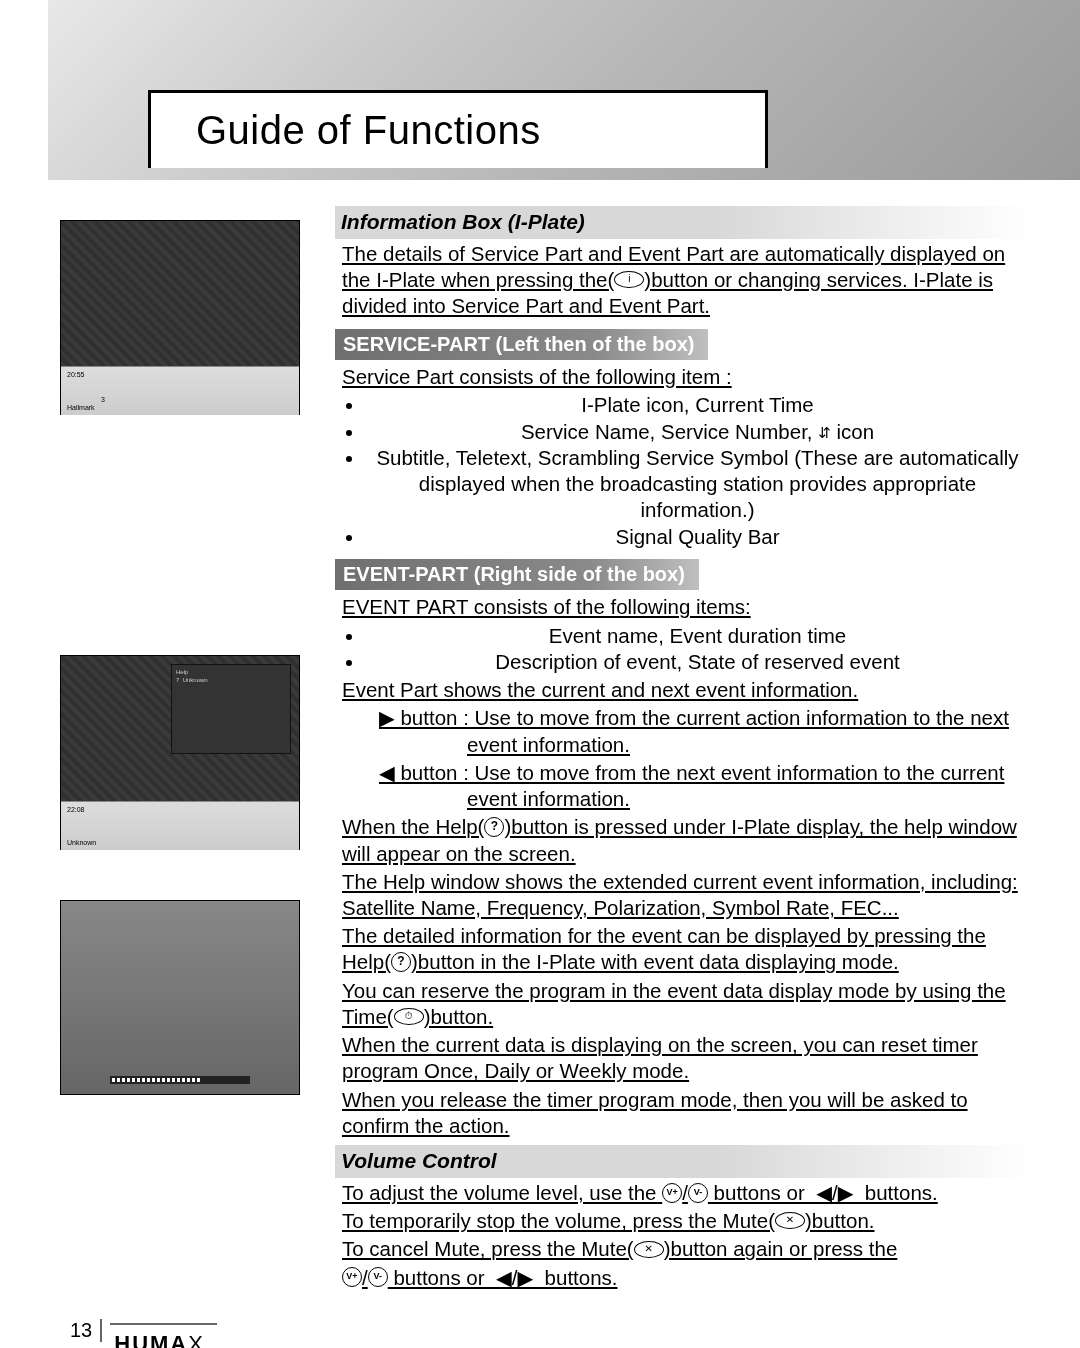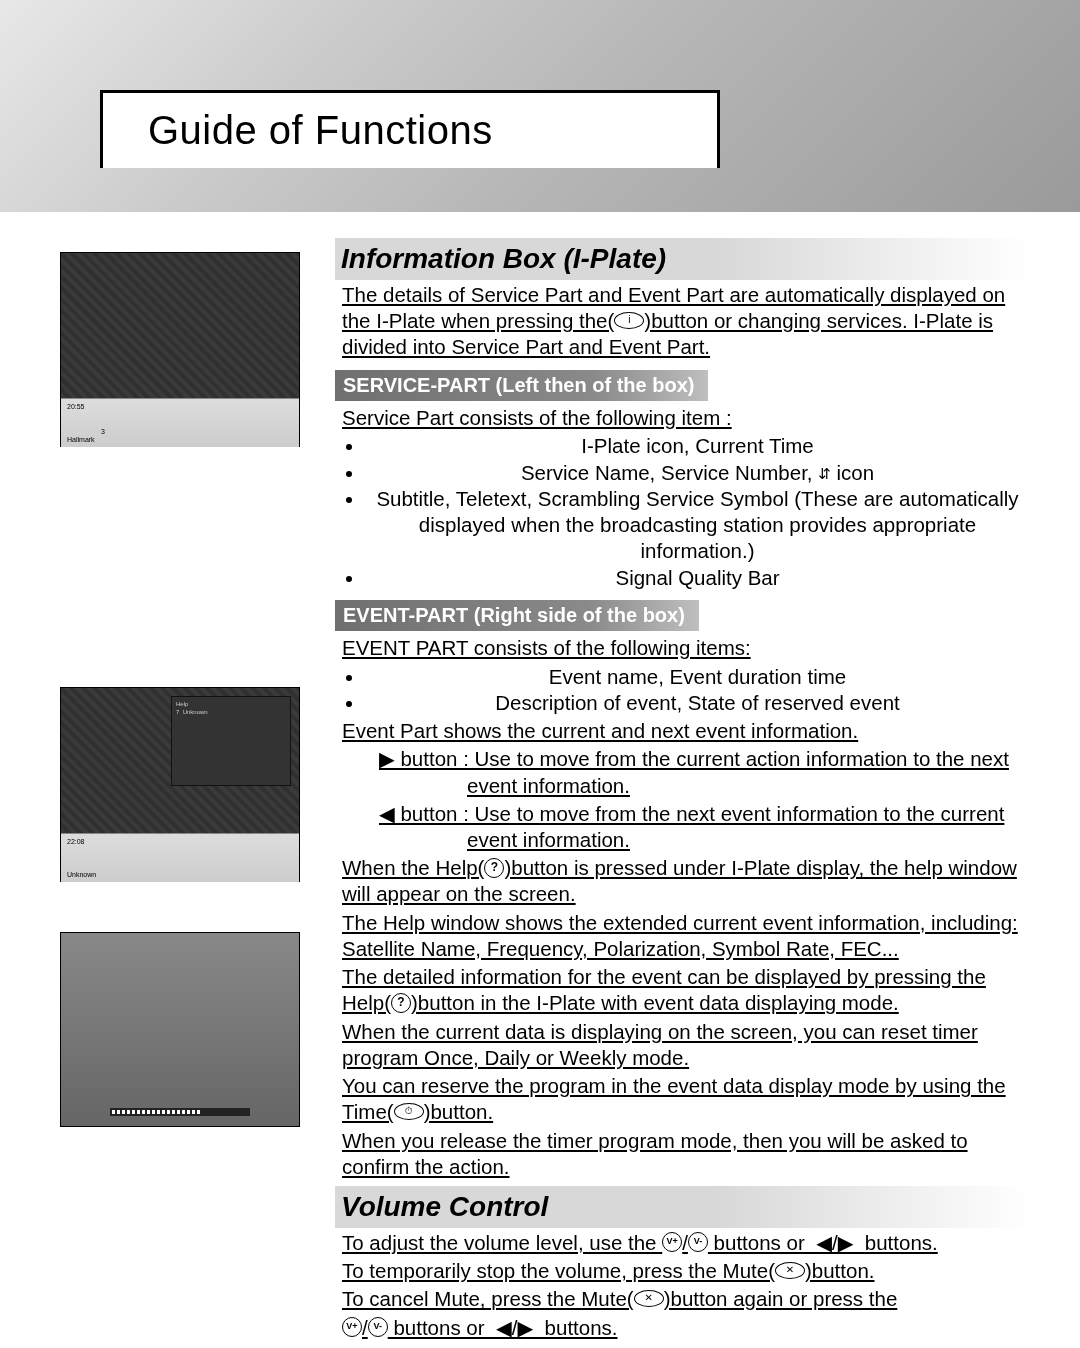--- a/index.html
+++ b/index.html
@@ -10,23 +10,24 @@
     width: 1080px;
     color: #000;
   }
   .page {
     width: 1080px;
     padding: 0 0 60px 0;
     box-sizing: border-box;
   }
   .header-band {
     position: relative;
-    height: 212px;
+    height: 180px;
     background: linear-gradient(135deg, #e8e8e8 0%, #cacaca 30%, #b6b6b6 55%, #9a9a9a 100%);
     margin-bottom: 20px;
+    margin-left: 48px;
   }
   .title-bar {
     position: absolute;
     left: 100px;
     top: 90px;
     width: 620px;
     height: 78px;
     background: #fff;
     border-top: 3px solid #000;
     border-left: 3px solid #000;
@@ -101,21 +102,21 @@
     background: repeating-linear-gradient(90deg,#fff,#fff 3px,transparent 3px,transparent 5px);
   }
   .right-col {
     flex: 1;
     font-size: 20.5px;
     line-height: 1.28;
   }
   .h2 {
     font-weight: bold;
     font-style: italic;
-    font-size: 28px;
+    font-size: 21px;
     margin: 6px 0 2px 0;
     background: linear-gradient(90deg,#d8d8d8 0%,#d8d8d8 55%,#fff 100%);
     padding: 3px 6px;
   }
   .h3 {
     display:inline-block;
     font-weight: bold;
     font-size: 20px;
     color: #fff;
     background: linear-gradient(90deg,#6f6f6f 0%,#8a8a8a 70%,#bfbfbf 100%);
@@ -261,22 +262,22 @@
         <li>Event name, Event duration time</li>
         <li>Description of event, State of reserved event</li>
       </ul>
       <p>Event Part shows the current and next event information.</p>
       <p class="hang" style="padding-left:110px;text-indent:-88px;margin-left:22px;">▶ button : Use to move from the current action information to the next event information.</p>
       <p class="hang" style="padding-left:110px;text-indent:-88px;margin-left:22px;">◀ button : Use to move from the next event information to the current event information.</p>
 
       <p>When the Help(<span class="icon-circle">?</span>)button is pressed under I-Plate display, the help window will appear on the screen.</p>
       <p>The Help window shows the extended current event information, including: Satellite Name, Frequency, Polarization, Symbol Rate, FEC...</p>
       <p>The detailed information for the event can be displayed by pressing the Help(<span class="icon-circle">?</span>)button in the I-Plate with event data displaying mode.</p>
+      <p>You can reserve the program in the event data display mode by using the Time(<span class="icon-oval">⏱</span>)button.</p>
       <p>When the current data is displaying on the screen, you can reset timer program Once, Daily or Weekly mode.</p>
-      <p>You can reserve the program in the event data display mode by using the Time(<span class="icon-oval">⏱</span>)button.</p>
       <p>When you release the timer program mode, then you will be asked to confirm the action.</p>
 
       <div class="h2">Volume Control</div>
       <p>To adjust the volume level, use the <span class="icon-circle" style="font-size:9px;">V+</span>/<span class="icon-circle" style="font-size:9px;">V-</span> buttons or &nbsp;◀/▶&nbsp; buttons.</p>
       <p>To temporarily stop the volume, press the Mute(<span class="icon-oval">✕</span>)button.</p>
       <p>To cancel Mute, press the Mute(<span class="icon-oval">✕</span>)button again or press the</p>
       <p><span class="icon-circle" style="font-size:9px;">V+</span>/<span class="icon-circle" style="font-size:9px;">V-</span> buttons or &nbsp;◀/▶&nbsp; buttons.</p>
 
     </div>
   </div>

